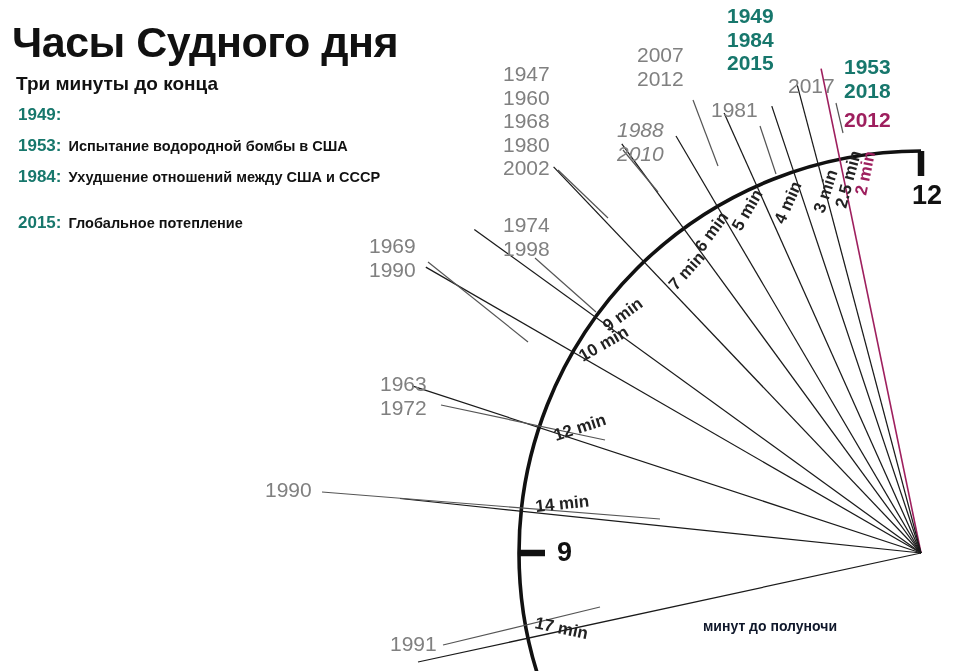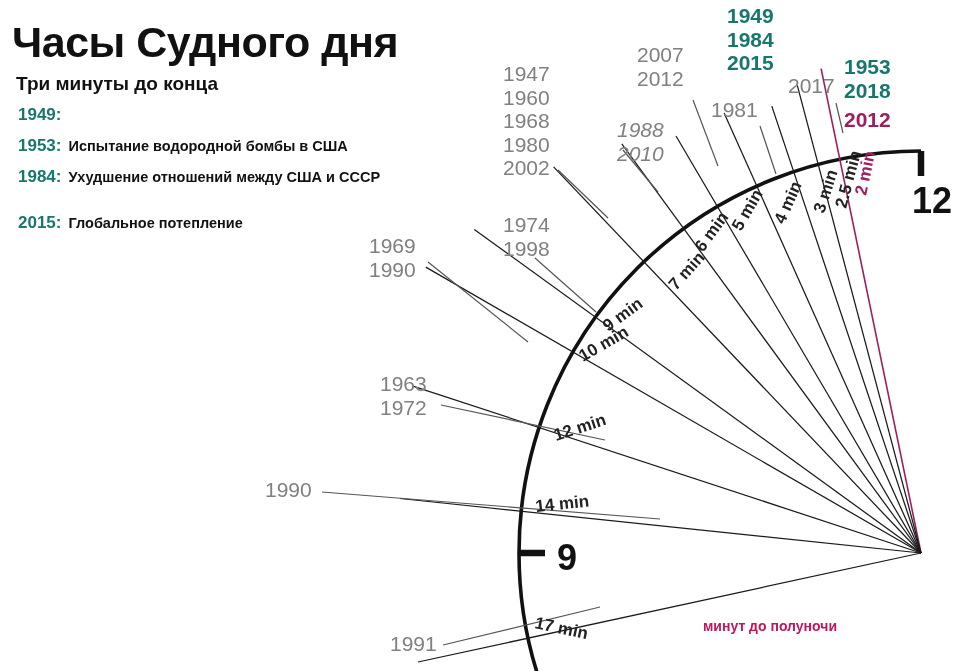--- a/index.html
+++ b/index.html
@@ -32,26 +32,26 @@
   .yearlbl{
     position:absolute;font-size:21px;color:#808080;line-height:1.12;
     white-space:nowrap;letter-spacing:0px;
   }
   .yearlbl.teal{color:#17776c;font-weight:bold;}
   .yearlbl.magenta{color:#9e1f5e;font-weight:bold;}
   .yearlbl.dim{color:#808080;}
 
   
   .numeral{
-    position:absolute;font-size:36px;font-weight:bold;color:#111111;
+    position:absolute;font-size:27px;font-weight:bold;color:#111111;
   }
   
   #caption{
     position:absolute;left:703px;top:618px;font-size:14px;font-weight:bold;
-    color:#be185d;white-space:nowrap;
+    color:#0f172a;white-space:nowrap;
   }
   
   .mintext{font-family:"Liberation Sans","DejaVu Sans",sans-serif;font-size:17px;font-weight:bold;fill:#222222;}
   .mintext.mag{fill:#9e1f5e;}
 </style>
 </head>
 <body>
 
 <div id="stage">
 

